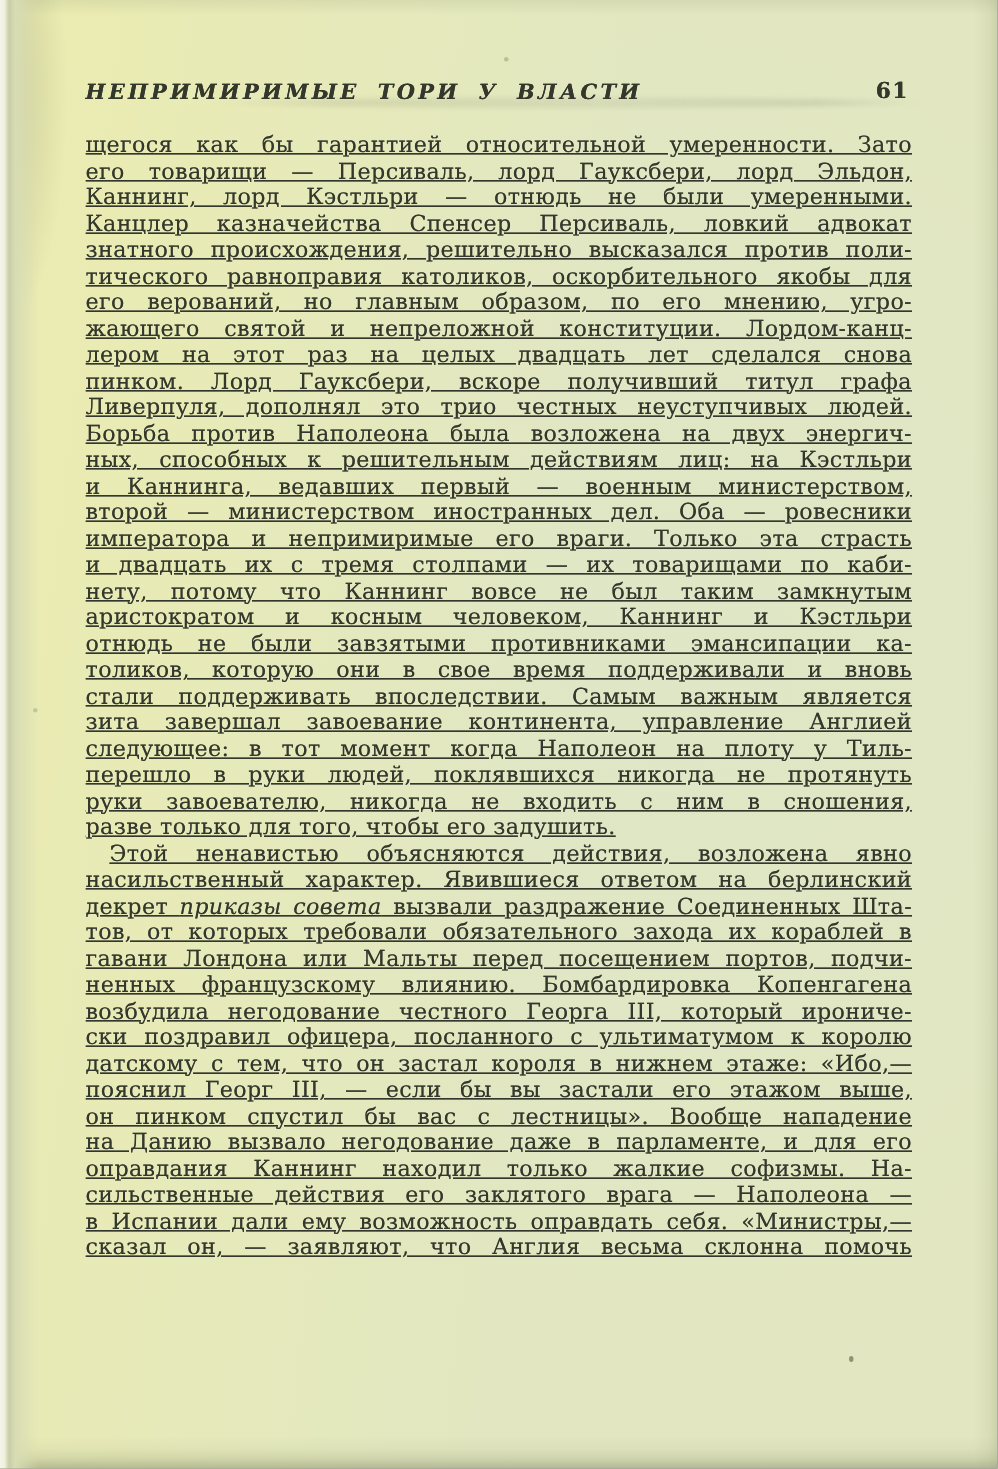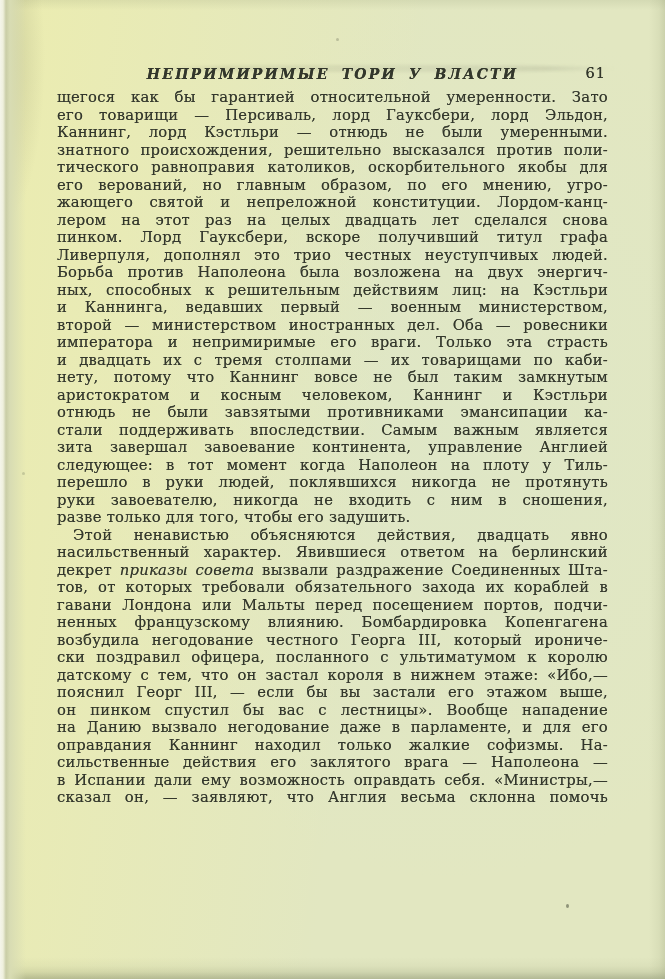--- a/index.html
+++ b/index.html
@@ -28,57 +28,58 @@
     color: var(--ink, #33372c);
   }
   .content {
     position: absolute;
     left: 57px;
     top: 0;
     width: 551px;
   }
   .running-header {
     position: absolute;
-    top: 64px;
+    top: 51px;
     left: 0;
     width: 100%;
-    text-align: center;
+    text-align: left;
   }
   .header-title {
     font-style: italic;
     font-weight: bold;
     font-size: 14px;
     letter-spacing: 2.2px;
     word-spacing: 5px;
     white-space: nowrap;
     text-shadow: 0 0 0.4px currentColor;
   }
   .page-number {
     position: absolute;
     right: 2px;
     top: 1px;
     font-size: 14.5px;
-    font-weight: normal;
+    font-weight: bold;
     letter-spacing: 1px;
     text-shadow: 0 0 0.4px currentColor;
   }
   .text-block {
     position: absolute;
     top: 88px;
     left: 0;
     width: 551px;
     font-size: 14.8px;
     letter-spacing: 0.25px;
   }
   .line {
     height: 17.5px;
     line-height: 17.5px;
     overflow: hidden;
     text-align: justify;
     text-shadow: 0 0 0.35px rgba(51,55,44,0.65);
+    text-decoration: underline;
   }
   .line.just::after {
     content: "";
     display: inline-block;
     width: 100%;
     height: 0;
   }
   .line.indent { text-indent: 16px; }
   .it { font-style: italic; }
   
@@ -111,43 +112,45 @@
   <div class="speck speck-c"></div>
   <div class="content">
     <div class="running-header">
       <span class="header-title">НЕПРИМИРИМЫЕ ТОРИ У ВЛАСТИ</span>
       <span class="page-number">61</span>
     </div>
     <div class="text-block" id="text-block">
         <div class="line just"><span>щегося как бы гарантией относительной умеренности. Зато</span></div>
         <div class="line just"><span>его товарищи — Персиваль, лорд Гауксбери, лорд Эльдон,</span></div>
         <div class="line just"><span>Каннинг, лорд Кэстльри — отнюдь не были умеренными.</span></div>
+        <div class="line just"><span>Канцлер казначейства Спенсер Персиваль, ловкий адвокат</span></div>
         <div class="line just"><span>знатного происхождения, решительно высказался против поли-</span></div>
         <div class="line just"><span>тического равноправия католиков, оскорбительного якобы для</span></div>
         <div class="line just"><span>его верований, но главным образом, по его мнению, угро-</span></div>
         <div class="line just"><span>жающего святой и непреложной конституции. Лордом-канц-</span></div>
         <div class="line just"><span>лером на этот раз на целых двадцать лет сделался снова</span></div>
         <div class="line just"><span>пинком. Лорд Гауксбери, вскоре получивший титул графа</span></div>
         <div class="line just"><span>Ливерпуля, дополнял это трио честных неуступчивых людей.</span></div>
         <div class="line just"><span>Борьба против Наполеона была возложена на двух энергич-</span></div>
         <div class="line just"><span>ных, способных к решительным действиям лиц: на Кэстльри</span></div>
         <div class="line just"><span>и Каннинга, ведавших первый — военным министерством,</span></div>
         <div class="line just"><span>второй — министерством иностранных дел. Оба — ровесники</span></div>
         <div class="line just"><span>императора и непримиримые его враги. Только эта страсть</span></div>
         <div class="line just"><span>и двадцать их с тремя столпами — их товарищами по каби-</span></div>
         <div class="line just"><span>нету, потому что Каннинг вовсе не был таким замкнутым</span></div>
         <div class="line just"><span>аристократом и косным человеком, Каннинг и Кэстльри</span></div>
         <div class="line just"><span>отнюдь не были завзятыми противниками эмансипации ка-</span></div>
+        <div class="line just"><span>толиков, которую они в свое время поддерживали и вновь</span></div>
         <div class="line just"><span>стали поддерживать впоследствии. Самым важным является</span></div>
         <div class="line just"><span>зита завершал завоевание континента, управление Англией</span></div>
         <div class="line just"><span>следующее: в тот момент когда Наполеон на плоту у Тиль-</span></div>
         <div class="line just"><span>перешло в руки людей, поклявшихся никогда не протянуть</span></div>
         <div class="line just"><span>руки завоевателю, никогда не входить с ним в сношения,</span></div>
         <div class="line"><span>разве только для того, чтобы его задушить.</span></div>
-        <div class="line just indent"><span>Этой ненавистью объясняются действия, двадцать явно</span></div>
+        <div class="line just indent"><span>Этой ненавистью объясняются действия, возложена явно</span></div>
         <div class="line just"><span>насильственный характер. Явившиеся ответом на берлинский</span></div>
         <div class="line just"><span>декрет </span><span class="it">приказы совета</span><span> вызвали раздражение Соединенных Шта-</span></div>
         <div class="line just"><span>тов, от которых требовали обязательного захода их кораблей в</span></div>
         <div class="line just"><span>гавани Лондона или Мальты перед посещением портов, подчи-</span></div>
         <div class="line just"><span>ненных французскому влиянию. Бомбардировка Копенгагена</span></div>
         <div class="line just"><span>возбудила негодование честного Георга III, который ирониче-</span></div>
         <div class="line just"><span>ски поздравил офицера, посланного с ультиматумом к королю</span></div>
         <div class="line just"><span>датскому с тем, что он застал короля в нижнем этаже: «Ибо,—</span></div>
         <div class="line just"><span>пояснил Георг III, — если бы вы застали его этажом выше,</span></div>
         <div class="line just"><span>он пинком спустил бы вас с лестницы». Вообще нападение</span></div>

